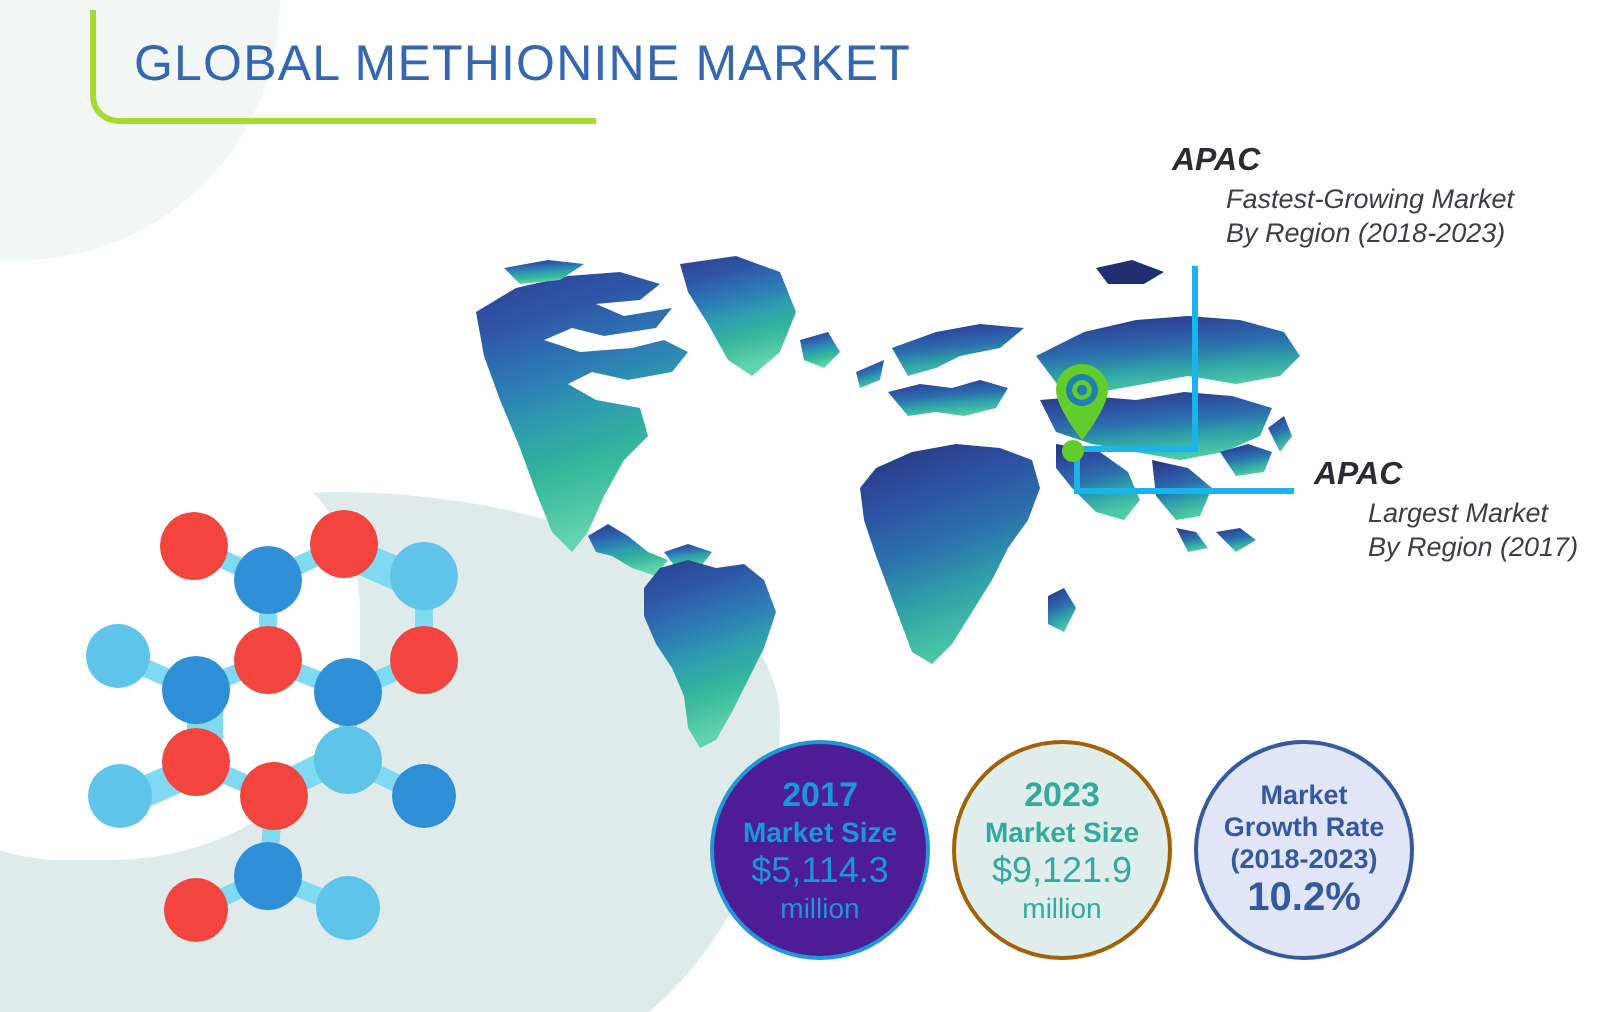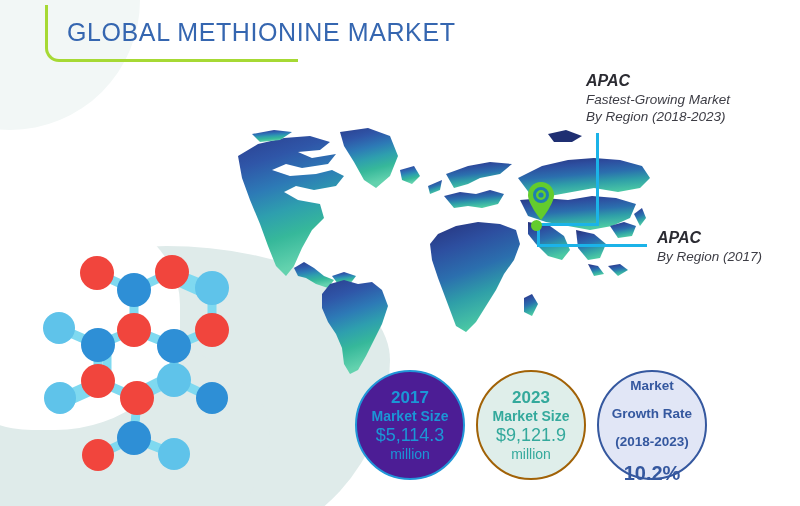--- a/index.html
+++ b/index.html
@@ -128,20 +128,21 @@
   .callout-title {
     font-size: 16px;
     font-weight: bold;
     color: #2b2b32;
     line-height: 20px;
   }
   .callout-line {
     font-size: 13.5px;
     color: #3d3d45;
     line-height: 17px;
+    margin-left: 27px;
   }
   #callout-fastest { left: 586px; top: 71px; }
   #callout-largest { left: 657px; top: 228px; }
 
   
   .stat-circle {
     position: absolute;
     width: 110px;
     height: 110px;
     border-radius: 50%;
@@ -162,21 +163,21 @@
     background: #dfeeea;
     border: 2px solid #a16207;
   }
   #circle-growth {
     left: 597px; top: 370px;
     background: #e1e6f6;
     border: 2px solid #35589f;
   }
   .c-blue  { color: #1b96d6; }
   .c-teal  { color: #34a99c; }
-  .c-navy  { color: #35589f; margin-top: 12px; }
+  .c-navy  { color: #35589f; }
 
   .stat-year  { font-size: 17px; font-weight: bold; line-height: 20px; }
   .stat-label { font-size: 14px; font-weight: bold; line-height: 17px; }
   .stat-value { font-size: 18px; font-weight: normal; line-height: 21px; }
   .stat-unit  { font-size: 14px; line-height: 17px; }
   .stat-small { font-size: 13.5px; font-weight: bold; line-height: 16px; }
   .stat-pct   { font-size: 20px; font-weight: bold; line-height: 23px; }
 
   
   #molecule {
@@ -319,20 +320,21 @@
   <div id="pin-dot"></div>
 
   <div class="callout" id="callout-fastest">
     <div class="callout-title">APAC</div>
     <div class="callout-line">Fastest-Growing Market</div>
     <div class="callout-line">By Region (2018-2023)</div>
   </div>
 
   <div class="callout" id="callout-largest">
     <div class="callout-title">APAC</div>
+    <div class="callout-line">Largest Market</div>
     <div class="callout-line">By Region (2017)</div>
   </div>
 
   <div class="stat-circle" id="circle-2017">
     <div class="stat-year c-blue">2017</div>
     <div class="stat-label c-blue">Market Size</div>
     <div class="stat-value c-blue">$5,114.3</div>
     <div class="stat-unit c-blue">million</div>
   </div>
 

